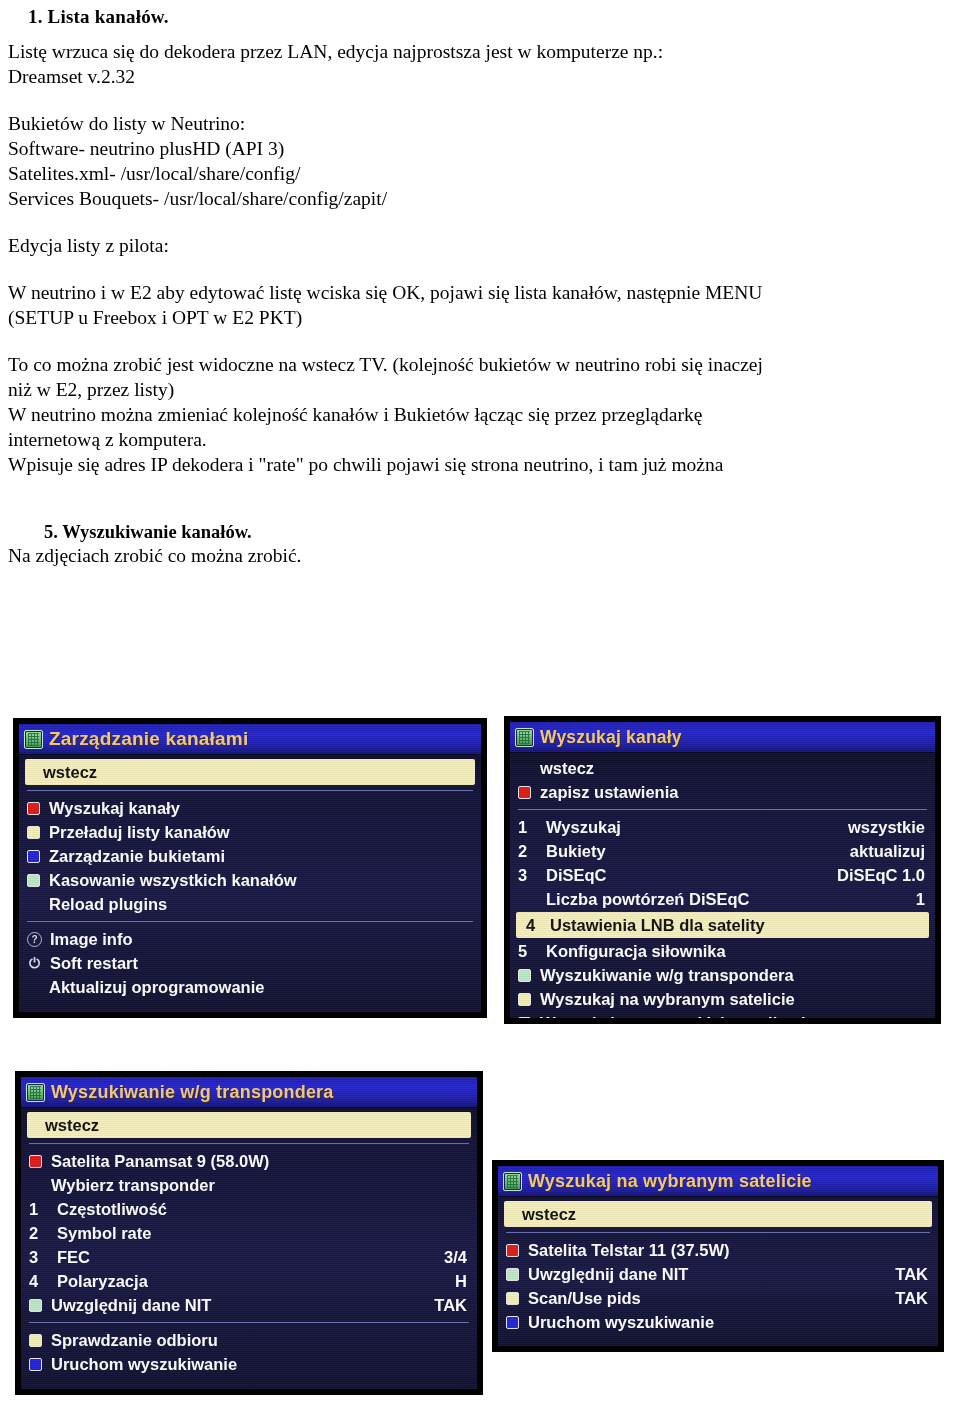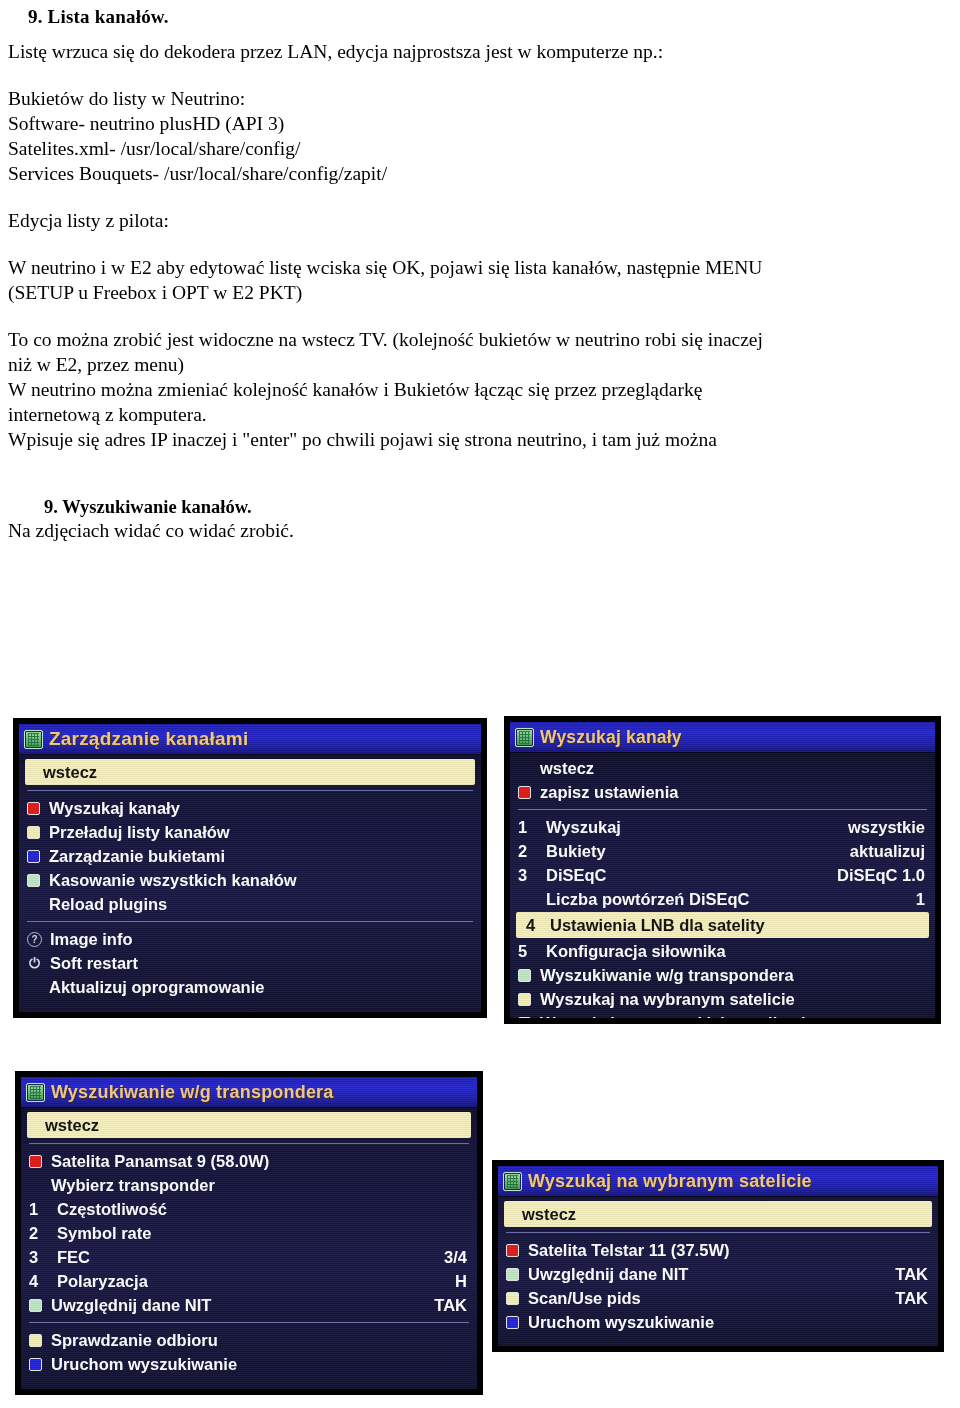--- a/index.html
+++ b/index.html
@@ -138,43 +138,44 @@
     position:absolute;inset:0;pointer-events:none;
     background:repeating-linear-gradient(0deg,rgba(255,255,255,.035) 0 1px,rgba(0,0,0,.05) 1px 2px);
   }
 </style>
 </head>
 <body>
 
 <div class="page">
 
   <div class="doc">
-    <h1 class="sec">9.  Lista kanałów.</h1>
+    <h1 class="sec">1.  Lista kanałów.</h1>
     <div class="gap-s"></div>
     <p class="p">Listę wrzuca się do dekodera przez LAN, edycja najprostsza jest w komputerze np.:</p>
+    <p class="p"> Dreamset v.2.32</p>
     <div class="gap-m"></div>
     <p class="p">Bukietów do listy w Neutrino:</p>
     <p class="p">Software- neutrino plusHD (API 3)</p>
     <p class="p">Satelites.xml- /usr/local/share/config/</p>
     <p class="p">Services Bouquets- /usr/local/share/config/zapit/</p>
     <div class="gap-m"></div>
     <p class="p">Edycja listy z pilota:</p>
     <div class="gap-m"></div>
     <p class="p">W neutrino i w E2 aby edytować listę wciska się OK, pojawi się lista kanałów, następnie MENU</p>
     <p class="p">(SETUP u Freebox i OPT w E2 PKT)</p>
     <div class="gap-m"></div>
     <p class="p">To co można zrobić jest widoczne na wstecz TV. (kolejność bukietów w neutrino robi się inaczej</p>
-    <p class="p">niż w E2, przez menu)</p>
+    <p class="p">niż w E2, przez listy)</p>
     <p class="p">W neutrino można zmieniać kolejność kanałów i Bukietów łącząc się przez przeglądarkę</p>
     <p class="p">internetową z komputera.</p>
-    <p class="p">Wpisuje się adres IP inaczej i "enter" po chwili pojawi się strona neutrino, i tam już można</p>
+    <p class="p">Wpisuje się adres IP dekodera i "rate" po chwili pojawi się strona neutrino, i tam już można</p>
     <div class="gap-l"></div>
     <div class="gap-s"></div>
-    <p class="sec2">9. Wyszukiwanie kanałów.</p>
-    <p class="p">Na zdjęciach widać co widać zrobić.</p>
+    <p class="sec2">5. Wyszukiwanie kanałów.</p>
+    <p class="p">Na zdjęciach zrobić co można zrobić.</p>
   </div>
 
   <div class="shot s1" style="left:13px;top:718px;width:474px;height:300px;">
     <div class="shot-inner">
       <div class="titlebar">
         <span class="tb-icon"></span>
         <span class="tb-title">Zarządzanie kanałami</span>
       </div>
       <div class="body">
         <div class="row hl">

